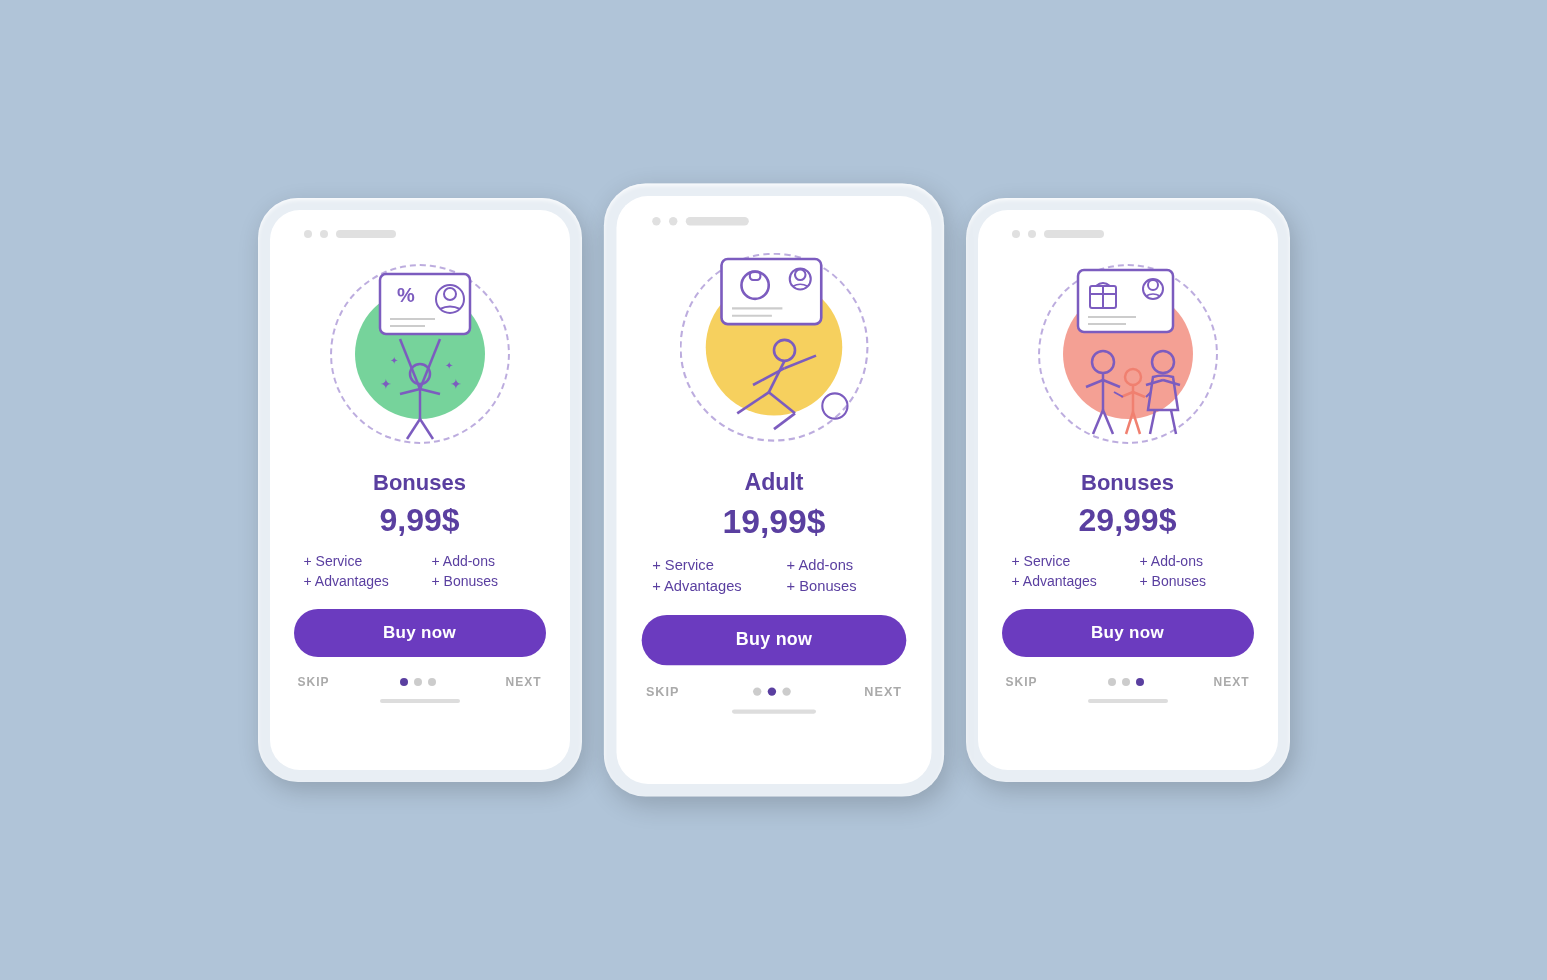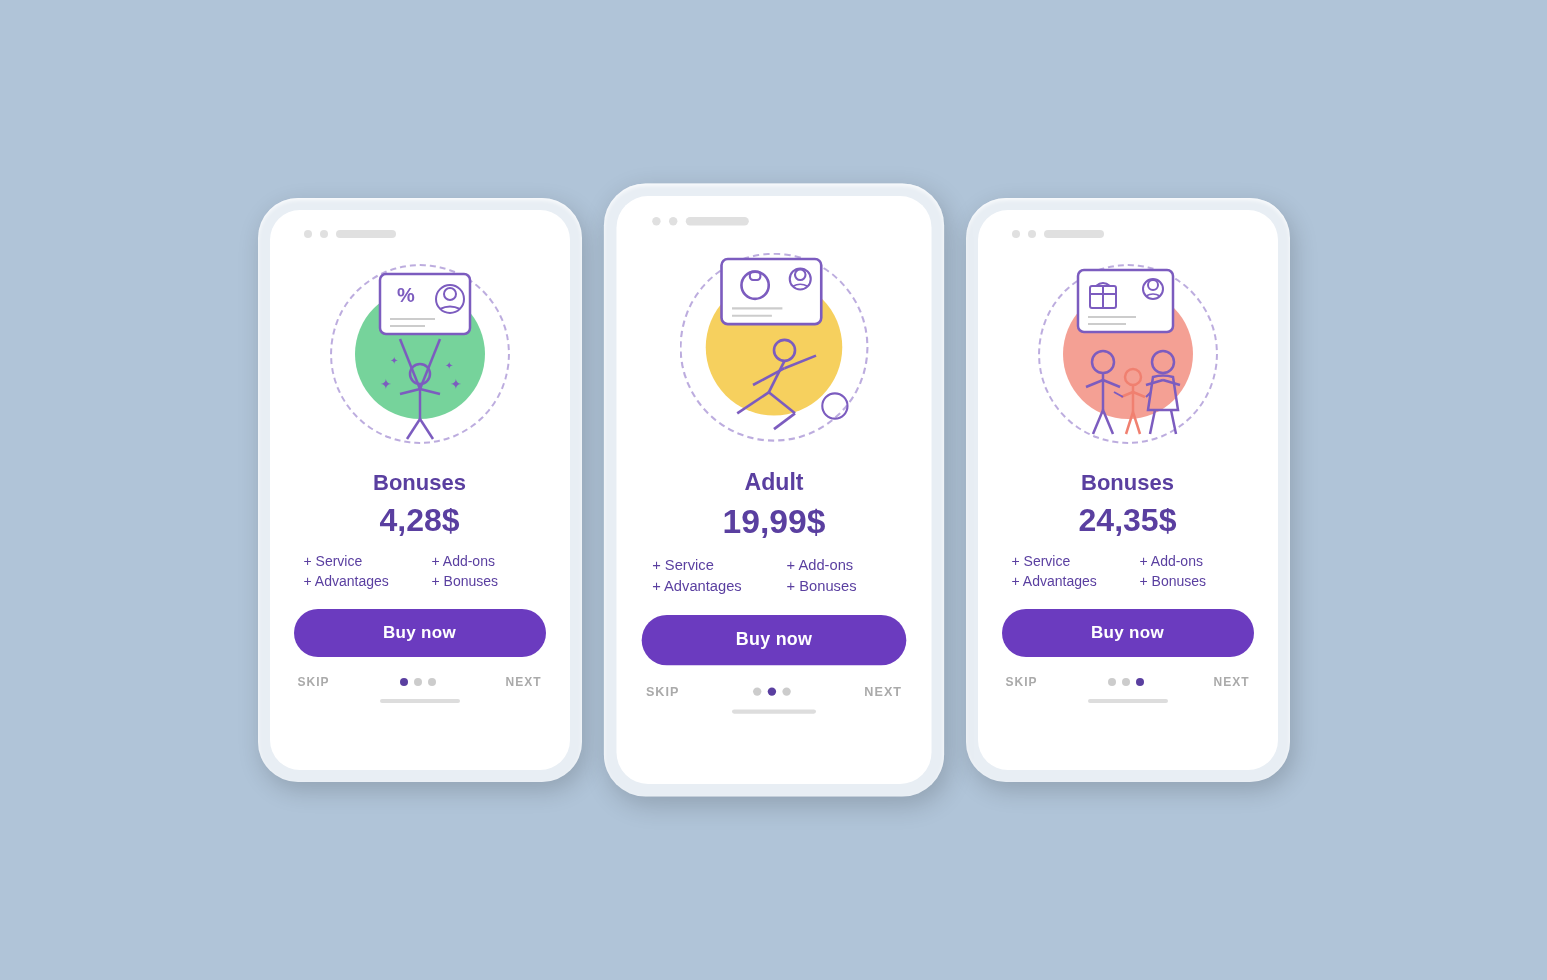--- a/index.html
+++ b/index.html
@@ -202,21 +202,21 @@
           <line x1="85" y1="155" x2="72" y2="175" stroke="#7c5cbf" stroke-width="2.5"></line>
           <line x1="85" y1="155" x2="98" y2="175" stroke="#7c5cbf" stroke-width="2.5"></line>
 
           <text x="45" y="125" font-size="14" fill="#7c5cbf">✦</text>
           <text x="115" y="125" font-size="14" fill="#7c5cbf">✦</text>
           <text x="55" y="100" font-size="10" fill="#7c5cbf">✦</text>
           <text x="110" y="105" font-size="10" fill="#7c5cbf">✦</text>
         </svg>
       </div>
       <div class="plan-title">Bonuses</div>
-      <div class="plan-price">4,28$</div>
+      <div class="plan-price">9,99$</div>
       <div class="features-grid">
         <span class="feature-item">+ Service</span>
         <span class="feature-item">+ Add-ons</span>
         <span class="feature-item">+ Advantages</span>
         <span class="feature-item">+ Bonuses</span>
       </div>
       <button class="buy-button">Buy now</button>
       <div class="nav-area">
         <span class="nav-skip">SKIP</span>
         <div class="nav-dots">
@@ -336,21 +336,21 @@
           <line x1="108" y1="123" x2="125" y2="118" stroke="#7c5cbf" stroke-width="2.5"></line>
           <line x1="142" y1="123" x2="125" y2="118" stroke="#7c5cbf" stroke-width="2.5"></line>
           <line x1="117" y1="148" x2="112" y2="172" stroke="#7c5cbf" stroke-width="2.5"></line>
           <line x1="133" y1="148" x2="138" y2="172" stroke="#7c5cbf" stroke-width="2.5"></line>
 
           <line x1="76" y1="130" x2="85" y2="135" stroke="#7c5cbf" stroke-width="2"></line>
           <line x1="108" y1="135" x2="113" y2="130" stroke="#7c5cbf" stroke-width="2"></line>
         </svg>
       </div>
       <div class="plan-title">Bonuses</div>
-      <div class="plan-price">24,35$</div>
+      <div class="plan-price">29,99$</div>
       <div class="features-grid">
         <span class="feature-item">+ Service</span>
         <span class="feature-item">+ Add-ons</span>
         <span class="feature-item">+ Advantages</span>
         <span class="feature-item">+ Bonuses</span>
       </div>
       <button class="buy-button">Buy now</button>
       <div class="nav-area">
         <span class="nav-skip">SKIP</span>
         <div class="nav-dots">

